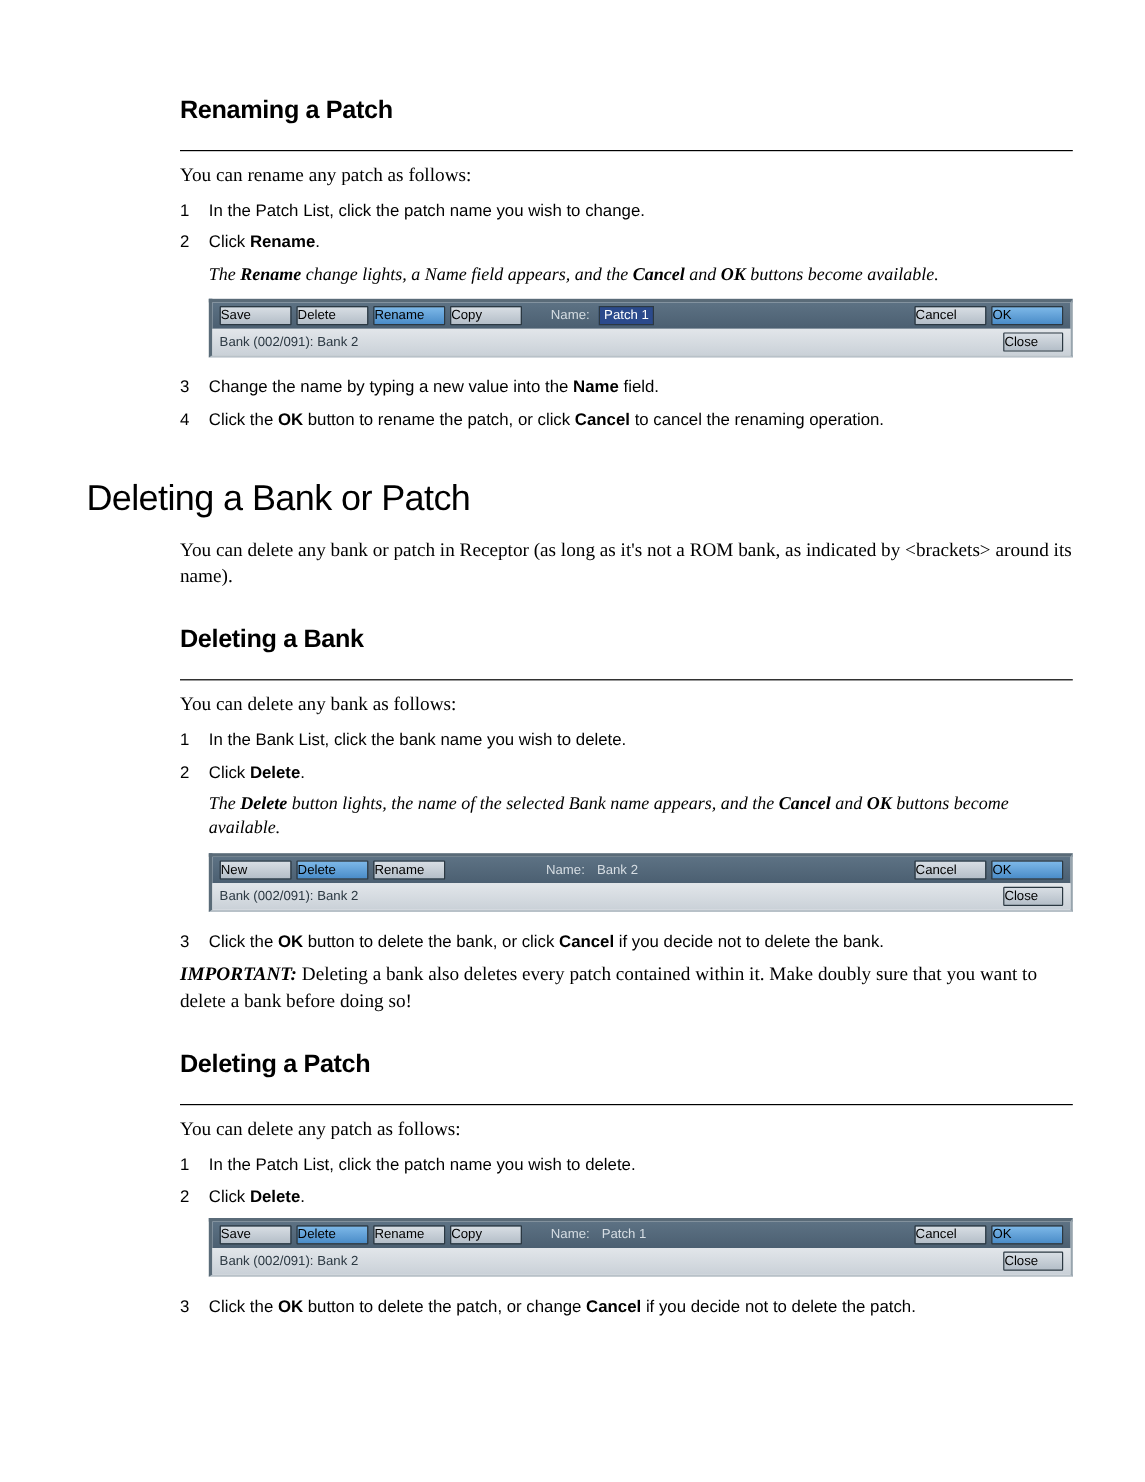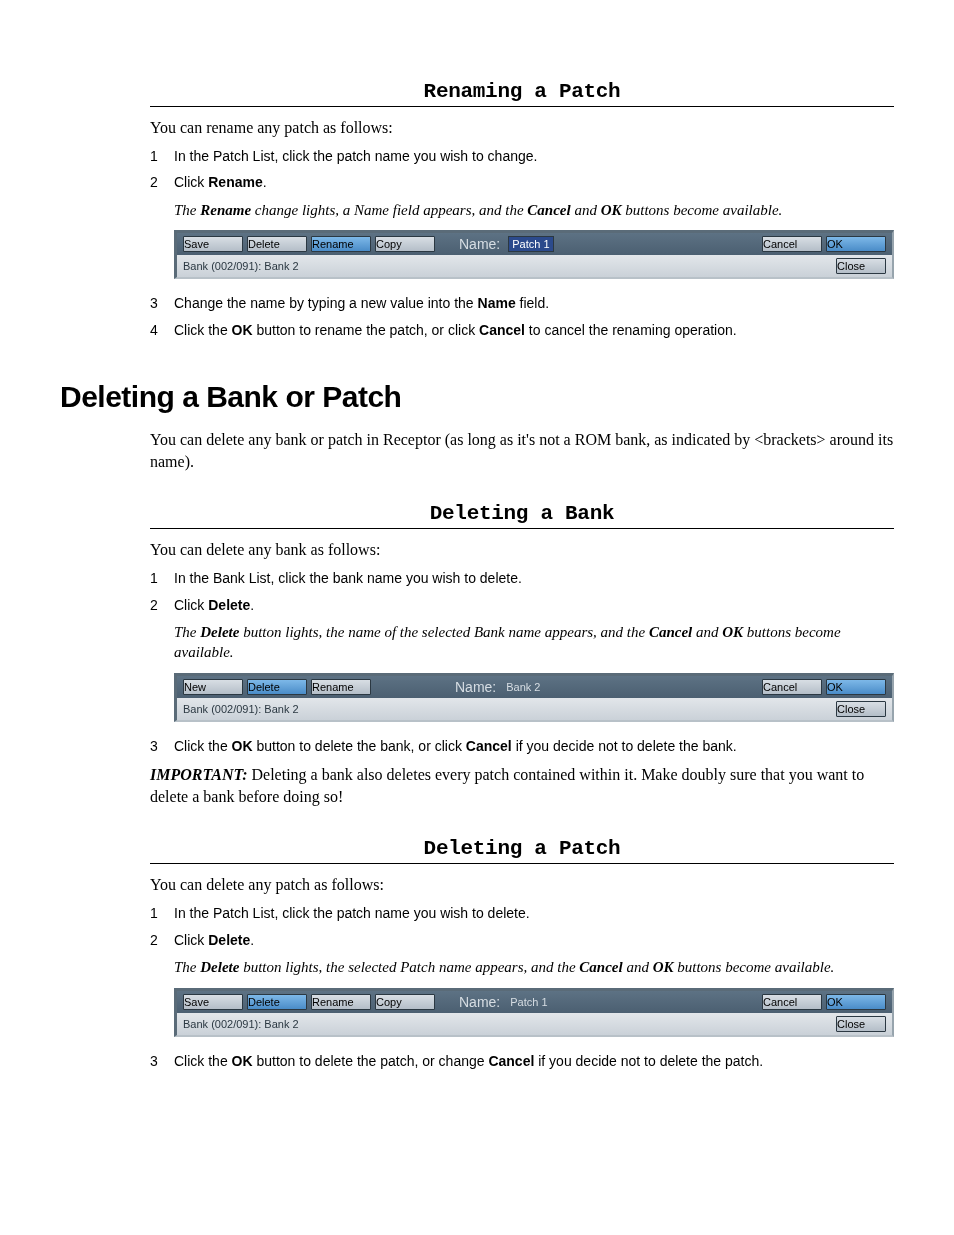--- a/index.html
+++ b/index.html
@@ -11,33 +11,32 @@
     padding: 50px 60px 40px 60px;
     width: 954px;
     box-sizing: border-box;
   }
   .content {
     margin-left: 90px;
   }
   h1.main {
     font-family: Arial, Helvetica, sans-serif;
     font-size: 30px;
-    font-weight: bold;
-    margin: 40px 0 15px 0;
+    font-weight: normal;
+    margin: 40px 0 15px 12px;
     letter-spacing: -0.5px;
   }
   h2.sub {
-    font-family: Liberation Mono, monospace;
+    font-family: Liberation Sans, sans-serif;
     font-size: 21px;
     font-weight: bold;
     border-bottom: 1.5px solid #000;
-    padding-bottom: 3px;
+    padding-bottom: 21px;
     margin: 30px 0 10px 0;
     letter-spacing: -0.3px;
-    text-align: center;
   }
   p {
     margin: 8px 0;
     line-height: 1.35;
   }
   .steps {
     font-family: Arial, Helvetica, sans-serif;
     font-size: 14px;
   }
   .step-row {
@@ -86,21 +85,21 @@
     width: 58px;
     text-align: left;
     font-size: 11px;
     border-radius: 1px;
   }
   .tbtn.lit {
     background: linear-gradient(to bottom, #7db8e8, #4a8cc8);
   }
   .tlabel {
     color: #d6dde3;
-    font-size: 14px;
+    font-size: 11px;
     margin-left: 20px;
     margin-right: 4px;
   }
   .tinput {
     background: #fff;
     color: #000;
     border: 1px solid #2b3842;
     padding: 0 3px;
     font-size: 11px;
     height: 14px;
@@ -227,21 +226,20 @@
   <div class="steps">
     <div class="step-row">
         <div class="step-num">1</div>
         <div class="step-body">In the Patch List, click the patch name you wish to delete.</div>
       </div>
     <div class="step-row">
         <div class="step-num">2</div>
         <div class="step-body"><span>Click </span><span class="b">Delete</span><span>.</span></div>
       </div>
   </div>
-  <p class="step-note"><span>The </span><span class="bi">Delete</span><span> button lights, the selected Patch name appears, and the </span><span class="bi">Cancel</span><span> and </span><span class="bi">OK</span><span> buttons become available.</span></p>
 
   <div class="toolbar-wrap">
     <div class="toolbar-top">
       <div class="tbtn">Save</div>
       <div class="tbtn lit">Delete</div>
       <div class="tbtn">Rename</div>
       <div class="tbtn">Copy</div>
       <span class="tlabel">Name:</span>
       <span class="tval">Patch 1</span>
       <div class="spacer"></div>

